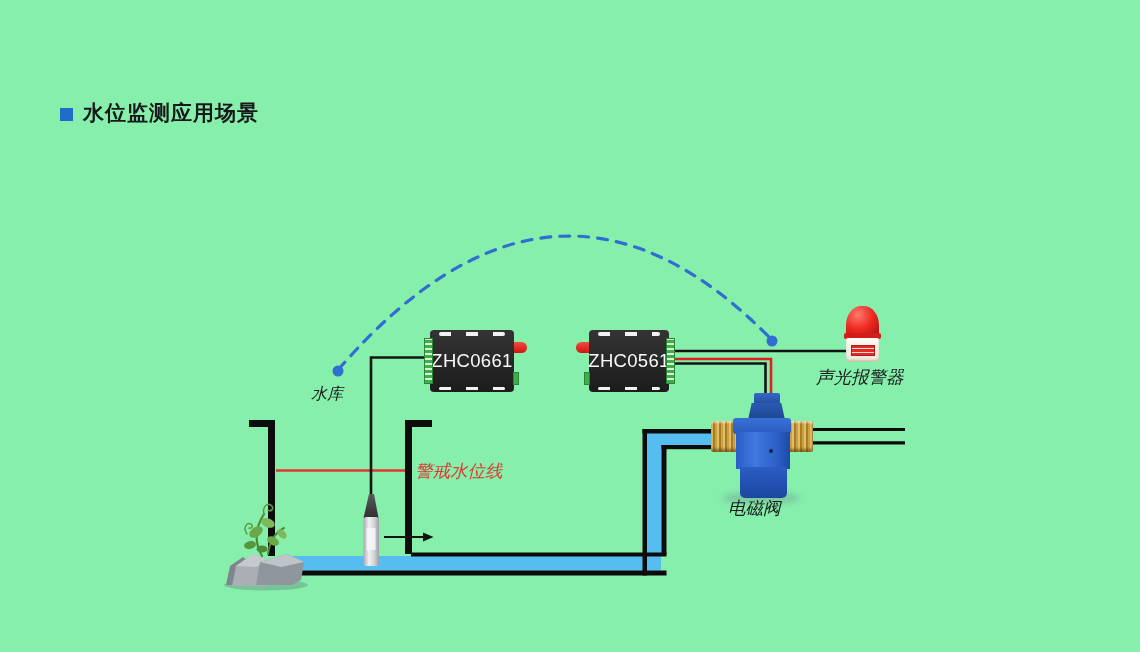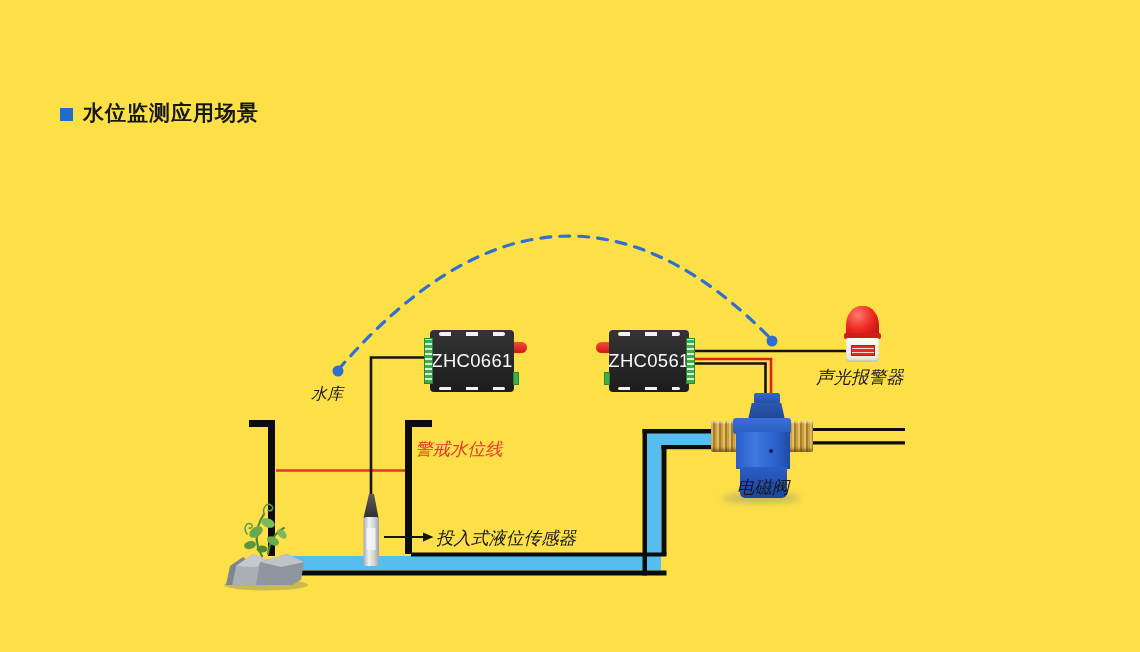--- a/index.html
+++ b/index.html
@@ -1,35 +1,35 @@
 <!DOCTYPE html>
 <html><head>
 <meta charset="utf-8">
 <style>
   html,body{margin:0;padding:0;}
   body{font-family:"Liberation Sans","DejaVu Sans",sans-serif;}
-  .canvas{position:relative;width:1140px;height:652px;background:#fde047;overflow:hidden;}
+  .canvas{position:relative;width:1140px;height:652px;background:#86efac;overflow:hidden;}
 
   
   .title-row{position:absolute;left:60px;top:99px;display:flex;align-items:center;}
   .bullet{width:13px;height:13px;background:#1e6bc8;display:inline-block;margin-right:10px;margin-top:2px;}
   .title{font-size:21px;font-weight:600;color:#17181a;letter-spacing:1px;}
 
   
   .lora-label{position:absolute;left:395px;top:184px;width:330px;text-align:center;
     font-size:23px;font-weight:600;color:#2565c6;letter-spacing:0.5px;}
 
   
   .scene{position:absolute;left:0;top:0;z-index:2;}
 
   
   .device{position:absolute;top:330px;height:62px;background:linear-gradient(180deg,#343434,#1c1c1c);
     border-radius:4px;z-index:3;display:flex;align-items:center;justify-content:center;}
   .device-1{left:430px;width:84px;}
-  .device-2{left:589px;width:80px;margin-left:20px;}
+  .device-2{left:589px;width:80px;}
   .device-label{color:#fafafa;font-size:18.5px;letter-spacing:0.3px;}
   .tab-strip{position:absolute;left:9px;right:9px;height:3.5px;border-radius:2px;
     background:repeating-linear-gradient(90deg,#f2f2f2 0 12px,transparent 12px 27px);}
   .tab-top{top:2px;}
   .tab-bottom{bottom:2px;}
   .terminal{position:absolute;top:8px;width:9px;height:46px;background:#3fae49;
     box-shadow:inset 0 0 0 1px #2c8436;}
   .terminal.left{left:-6px;background-image:repeating-linear-gradient(180deg,#d9f2da 0 1.5px,transparent 1.5px 5px);}
   .terminal.right{right:-6px;background-image:repeating-linear-gradient(180deg,#d9f2da 0 1.5px,transparent 1.5px 5px);}
   .antenna{position:absolute;top:12px;width:13px;height:11px;background:linear-gradient(180deg,#f34b40,#cf1610);}
@@ -64,23 +64,23 @@
     background:radial-gradient(circle at 36% 28%,#ff7a6d,#ee2a22 48%,#b51410 88%);}
   .alarm-collar{left:844px;top:333px;width:37px;height:6px;background:#cf1f18;border-radius:2px;}
   .alarm-base{left:846px;top:338px;width:33px;height:24px;border-radius:2px 2px 4px 4px;
     background:linear-gradient(180deg,#fdfbf5,#ebe6d8);box-shadow:inset 0 -2px 2px rgba(150,140,110,.4);}
   .alarm-band{left:851px;top:345px;width:24px;height:11px;background:#e02c24;
     background-image:repeating-linear-gradient(180deg,transparent 0 2.5px,#ffd9d6 2.5px 3.5px);border:1px solid #b81a14;box-sizing:border-box;}
 
   
   .lbl{position:absolute;z-index:4;color:#17181a;font-size:17.5px;white-space:nowrap;font-style:italic;}
   .lbl-reservoir{left:311px;top:384px;font-size:16px;}
-  .lbl-alert{left:415px;top:437px;color:#e23630;}
+  .lbl-alert{left:415px;top:459px;color:#e23630;}
   .lbl-sensor{left:436px;top:526px;}
-  .lbl-valve{left:728px;top:475px;width:70px;text-align:center;}
+  .lbl-valve{left:728px;top:496px;width:70px;text-align:left;}
   .lbl-alarm{left:816px;top:365px;}
 </style>
 </head>
 <body>
 
 <div class="canvas">
 
   <div class="title-row">
     <span class="bullet"></span>
     <span class="title">水位监测应用场景</span>
@@ -205,17 +205,16 @@
   <div class="valve-part valve-lower"></div>
   <div class="valve-part valve-dot"></div>
 
   <div class="alarm-part alarm-dome"></div>
   <div class="alarm-part alarm-collar"></div>
   <div class="alarm-part alarm-base"></div>
   <div class="alarm-part alarm-band"></div>
 
   <div class="lbl lbl-reservoir">水库</div>
   <div class="lbl lbl-alert">警戒水位线</div>
-  <div class="lbl lbl-sensor">投入式液位传感器</div>
   <div class="lbl lbl-valve">电磁阀</div>
   <div class="lbl lbl-alarm">声光报警器</div>
 
 </div>
 
 </body></html>

